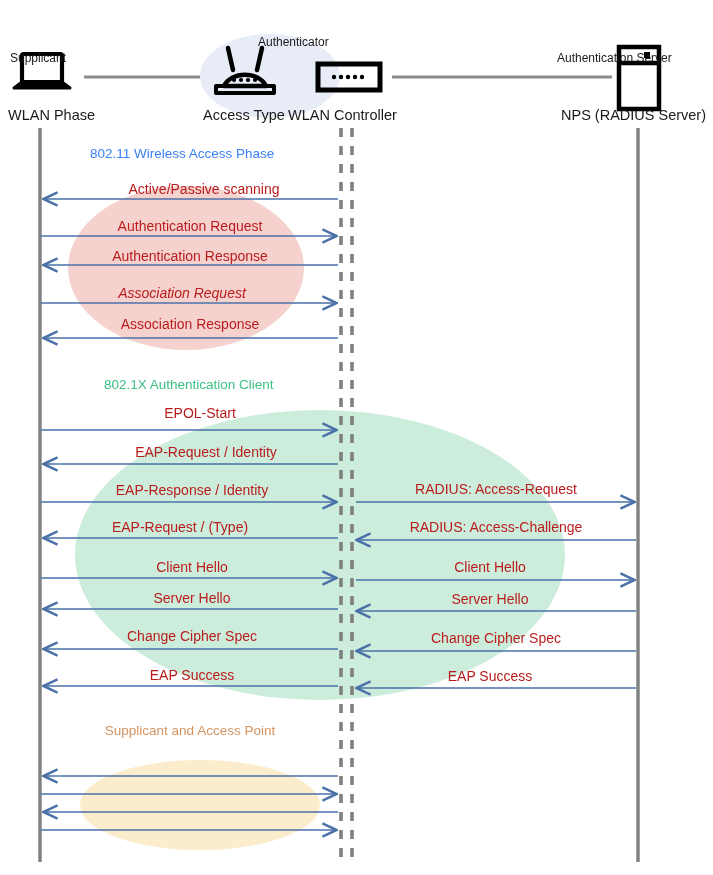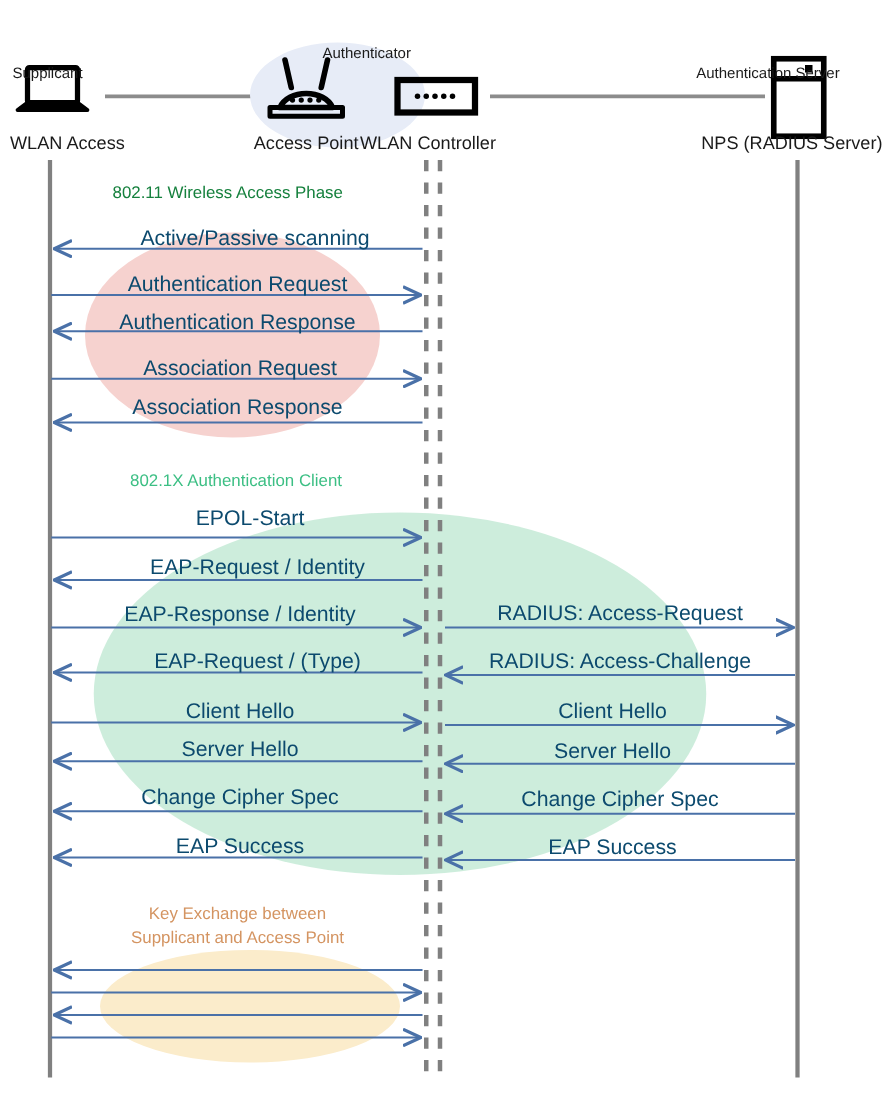--- a/index.html
+++ b/index.html
@@ -3,24 +3,24 @@
 <meta charset="utf-8">
 <style>
   html,body{margin:0;padding:0;background:#ffffff;}
   body{font-family:"Liberation Sans",sans-serif;}
   #stage{position:relative;width:713px;height:875px;background:#ffffff;overflow:hidden;}
   #stage svg{position:absolute;left:0;top:0;}
   .lbl{position:absolute;white-space:nowrap;color:#1a1a1a;}
   .node-title{font-size:12px;margin-top:32px;}
   .node-sub{font-size:14.5px;}
   .phase{position:absolute;white-space:nowrap;font-size:13.5px;text-align:center;}
-  .phase.red{color:#15803d;}
+  .phase.red{color:#3b82f6;}
   .phase.green{color:#3cbf84;}
   .phase.orange{color:#d49461;line-height:19px;}
-  .msg{position:absolute;white-space:nowrap;font-size:17px;color:#0c4a6e;text-align:center;
+  .msg{position:absolute;white-space:nowrap;font-size:14px;color:#b91c1c;text-align:center;
        transform:translateX(-50%);}
 </style>
 </head>
 <body>
 
 <div id="stage">
 
   <svg width="713" height="875" viewBox="0 0 713 875">
     <defs>
       <marker id="arrR" markerWidth="9" markerHeight="9" refX="8" refY="4.5" orient="auto">
@@ -112,42 +112,41 @@
       <line x1="636" y1="611" x2="357" y2="611" marker-end="url(#arrL)"></line>
       <line x1="636" y1="651" x2="357" y2="651" marker-end="url(#arrL)"></line>
       <line x1="636" y1="688" x2="357" y2="688" marker-end="url(#arrL)"></line>
     </g>
   </svg>
 
   <div class="lbl node-title" style="left:10px;top:19px;">Supplicant</div>
   <div class="lbl node-title" style="left:258px;top:3px;">Authenticator</div>
   <div class="lbl node-title" style="left:557px;top:19px;">Authentication Server</div>
 
-  <div class="lbl node-sub" style="left:8px;top:107px;">WLAN Access</div>
-  <div class="lbl node-sub" style="left:203px;top:107px;">Access Point</div>
+  <div class="lbl node-sub" style="left:8px;top:107px;">WLAN Phase</div>
+  <div class="lbl node-sub" style="left:203px;top:107px;">Access Type</div>
   <div class="lbl node-sub" style="left:288px;top:107px;">WLAN Controller</div>
   <div class="lbl node-sub" style="left:561px;top:107px;">NPS (RADIUS Server)</div>
 
   <div class="phase red" style="left:90px;top:146px;">802.11 Wireless Access Phase</div>
   <div class="phase green" style="left:104px;top:377px;">802.1X Authentication Client</div>
   <div class="phase orange" style="left:98px;top:721px;width:184px;">
-    <div>Key Exchange between</div>
     <div>Supplicant and Access Point</div>
   </div>
 
   <div class="msg" style="left:204px;top:181px;">Active/Passive scanning</div>
   <div class="msg" style="left:190px;top:218px;">Authentication Request</div>
   <div class="msg" style="left:190px;top:248px;">Authentication Response</div>
-  <div class="msg" style="left:192px;top:285px;">Association Request</div>
+  <div class="msg" style="left:182px;top:285px;font-style:italic;">Association Request</div>
   <div class="msg" style="left:190px;top:316px;">Association Response</div>
 
   <div class="msg" style="left:200px;top:405px;">EPOL-Start</div>
   <div class="msg" style="left:206px;top:444px;">EAP-Request / Identity</div>
   <div class="msg" style="left:192px;top:482px;">EAP-Response / Identity</div>
-  <div class="msg" style="left:180px;top:519px;margin-left:26px;">EAP-Request / (Type)</div>
+  <div class="msg" style="left:180px;top:519px;">EAP-Request / (Type)</div>
   <div class="msg" style="left:192px;top:559px;">Client Hello</div>
   <div class="msg" style="left:192px;top:590px;">Server Hello</div>
   <div class="msg" style="left:192px;top:628px;">Change Cipher Spec</div>
   <div class="msg" style="left:192px;top:667px;">EAP Success</div>
 
   <div class="msg" style="left:496px;top:481px;">RADIUS: Access-Request</div>
   <div class="msg" style="left:496px;top:519px;">RADIUS: Access-Challenge</div>
   <div class="msg" style="left:490px;top:559px;">Client Hello</div>
   <div class="msg" style="left:490px;top:591px;">Server Hello</div>
   <div class="msg" style="left:496px;top:630px;">Change Cipher Spec</div>

